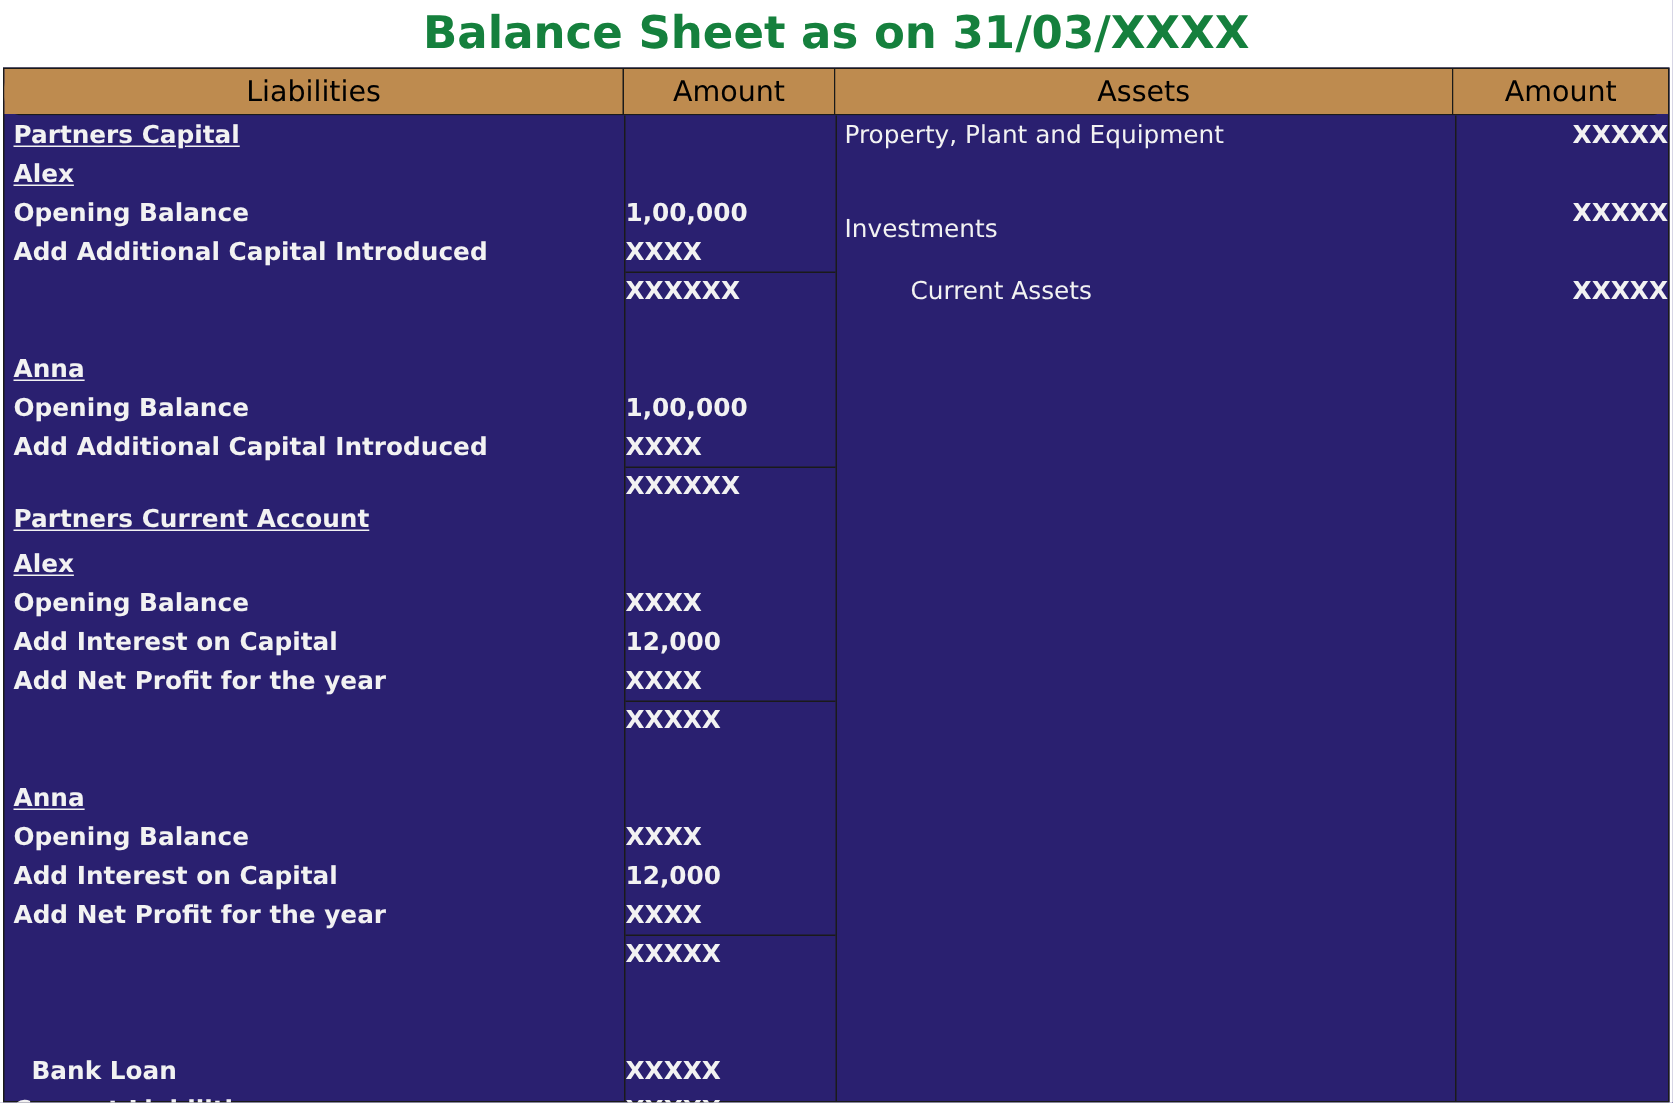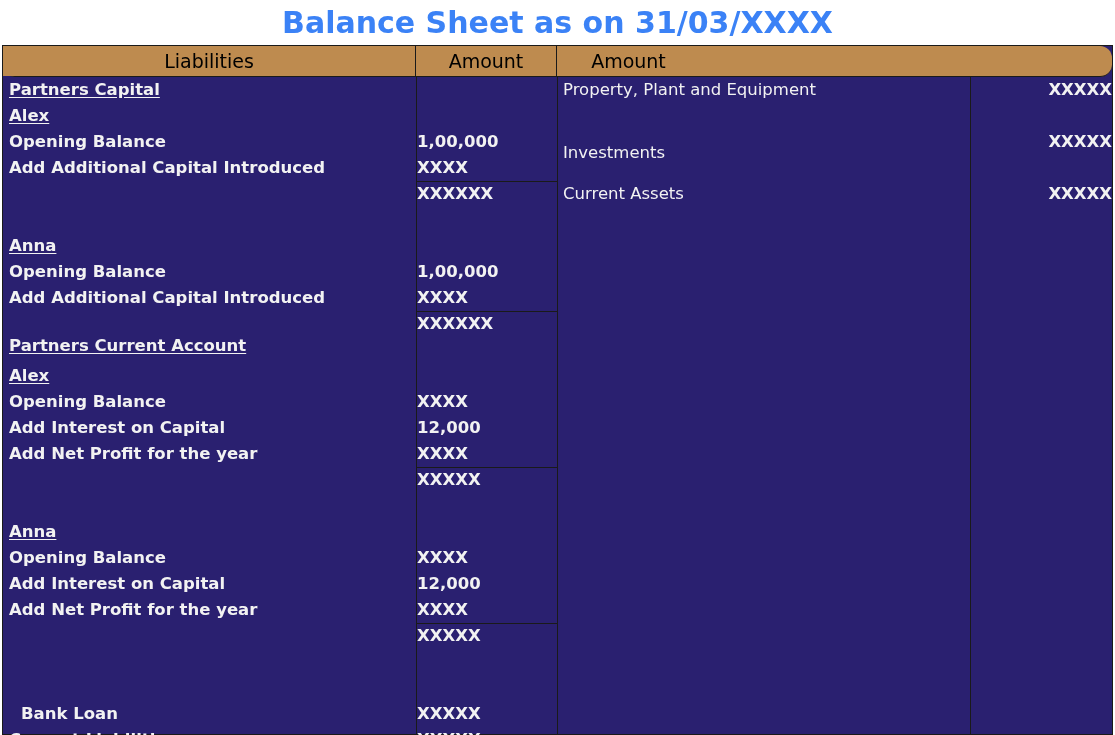--- a/index.html
+++ b/index.html
@@ -26,21 +26,21 @@
     position: absolute;
     left: 0;
     top: 0;
     width: 1115px;
     height: 45px;
     line-height: 45px;
     text-align: center;
     font-family: "DejaVu Sans", sans-serif;
     font-size: 30px;
     font-weight: bold;
-    color: #3b82f6;
+    color: #15803d;
     letter-spacing: 0px;
     white-space: nowrap;
   }
 
   
   .sheet {
     position: absolute;
     left: 2px;
     top: 45px;
     width: 1111px;
@@ -133,20 +133,21 @@
 
 <div class="page">
 
   <div class="title">Balance Sheet as on 31/03/XXXX</div>
 
   <div class="sheet">
 
     <div class="head-row">
       <div class="head-cell hc-liab">Liabilities</div>
       <div class="head-cell hc-amt1">Amount</div>
+      <div class="head-cell hc-assets">Assets</div>
       <div class="head-cell hc-amt2">Amount</div>
     </div>
 
     <div class="body-area" id="body-area">
       <div class="vrule vr-1"></div>
       <div class="vrule vr-2"></div>
       <div class="vrule vr-3"></div>
     <div class="cell label-l under" style="top: 0px;">Partners Capital</div>
         <div class="cell label-l under" style="top: 26px;">Alex</div>
         <div class="cell label-l" style="top: 52px;">Opening Balance</div>
@@ -182,18 +183,18 @@
         <div class="cell amt-l" style="top: 546px;">XXXXX</div>
         <div class="hline hl-amt1" style="top: 546px;"></div>
         <div class="cell label-l" style="top: 624px; margin-left: 12px;">Bank Loan</div>
         <div class="cell amt-l" style="top: 624px;">XXXXX</div>
         <div class="cell label-l" style="top: 650px;">Current Liabilities</div>
         <div class="cell amt-l" style="top: 650px;">XXXXX</div>
         <div class="cell label-r" style="top: 0px;">Property, Plant and Equipment</div>
         <div class="cell amt-r" style="top: 0px;">XXXXX</div>
         <div class="cell label-r" style="top: 63px;">Investments</div>
         <div class="cell amt-r" style="top: 52px;">XXXXX</div>
-        <div class="cell label-r" style="top: 104px;">Current Assets</div>
+        <div class="cell label-r" style="top: 104px; margin-left: 44px;">Current Assets</div>
         <div class="cell amt-r" style="top: 104px;">XXXXX</div>
       </div>
 
   </div>
 </div>
 
 </body></html>

